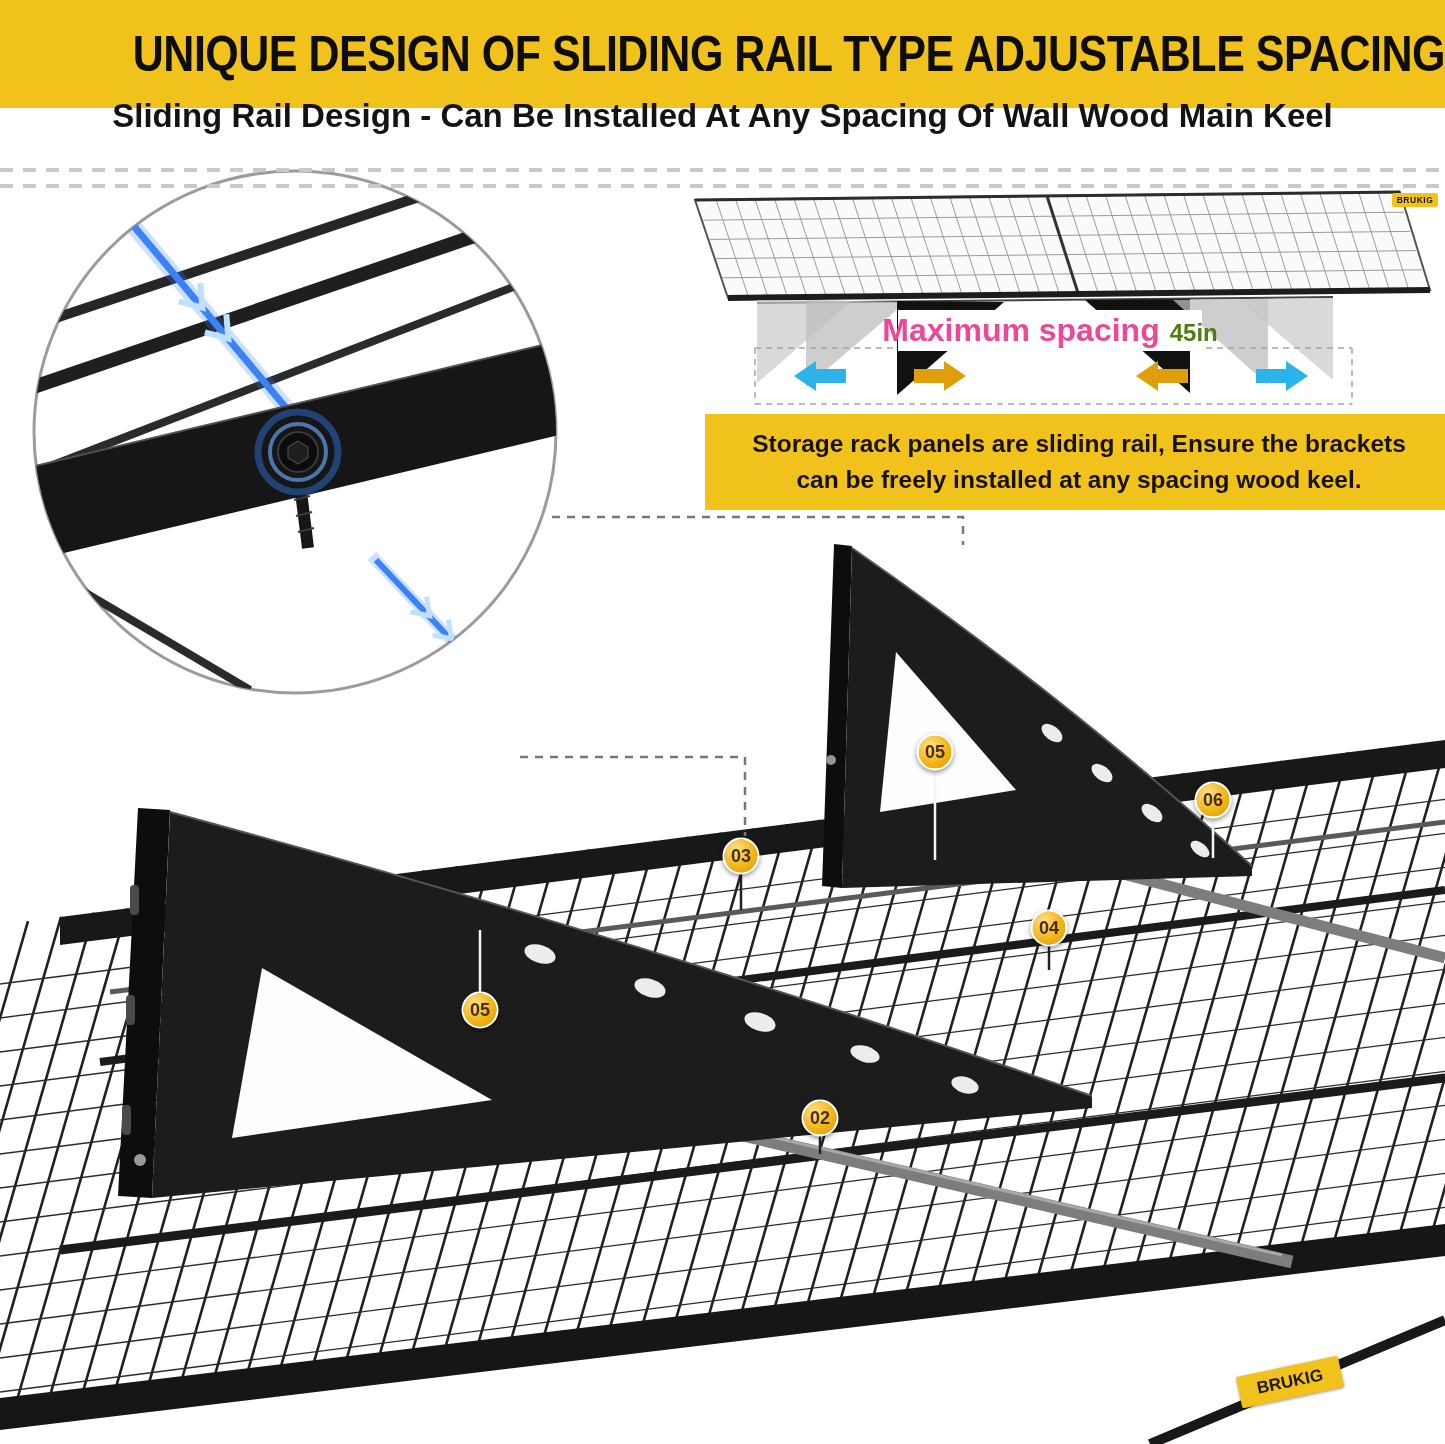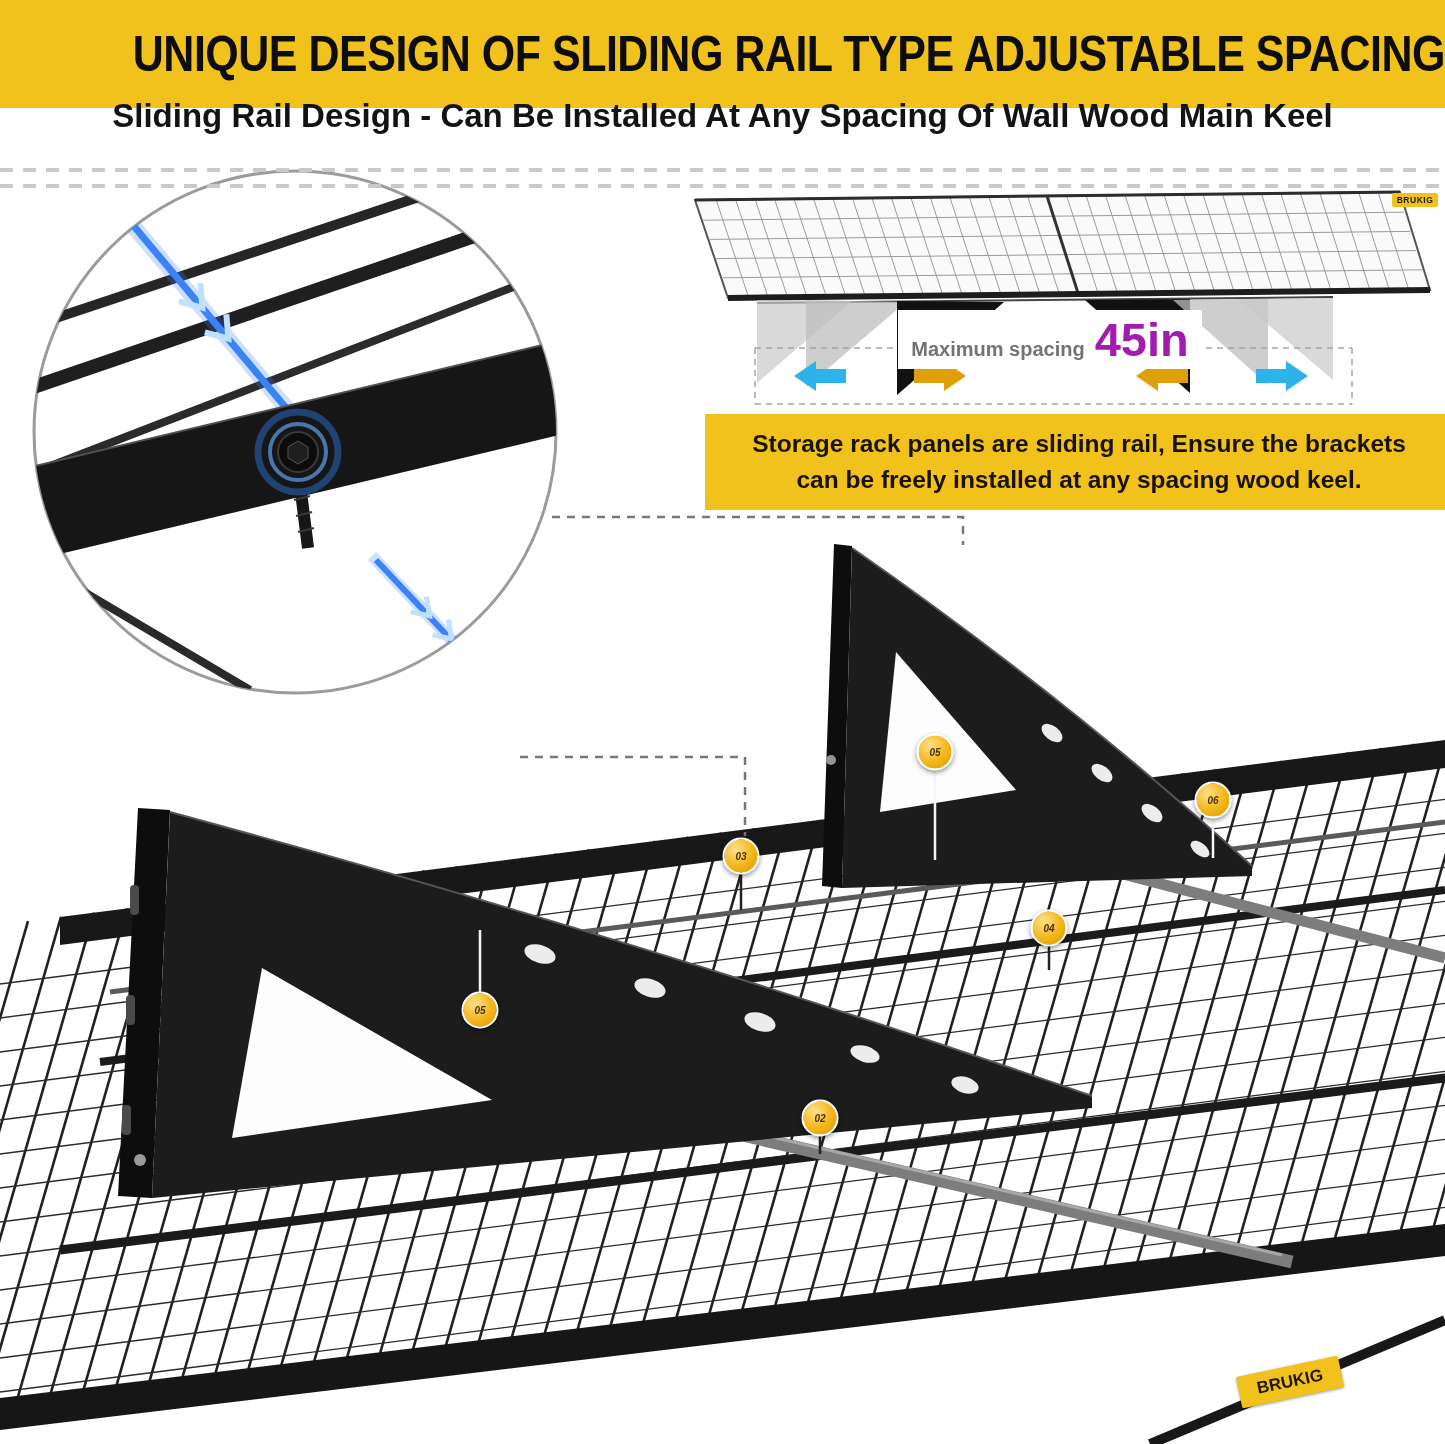--- a/index.html
+++ b/index.html
@@ -21,36 +21,36 @@
             font-weight:700;color:#131313;z-index:6;white-space:nowrap;}
   .dashrow{position:absolute;left:0;width:100%;height:4px;z-index:5;
            background:repeating-linear-gradient(90deg,#c9c9c9 0 13px,transparent 13px 23px);}
   .dashrow.r1{top:168px}
   .dashrow.r2{top:184px}
 
   #artsvg{position:absolute;left:0;top:0;width:1445px;height:1444px;z-index:1;}
 
   .spacing-label{position:absolute;left:898px;top:310px;width:304px;z-index:4;background:#ffffff;
                  display:flex;align-items:baseline;justify-content:center;gap:10px;padding:2px 4px;}
-  .spacing-label .sl-text{font-size:20px;font-weight:700;color:#737373;white-space:nowrap;}
-  .spacing-label .sl-value{font-size:47px;font-weight:900;color:#a21caf;white-space:nowrap;text-align:right;}
+  .spacing-label .sl-text{font-size:32px;font-weight:700;color:#ec4899;white-space:nowrap;}
+  .spacing-label .sl-value{font-size:24px;font-weight:900;color:#4d7c0f;white-space:nowrap;text-align:right;}
 
   .infobox{position:absolute;left:697px;top:414px;width:748px;height:96px;background:var(--accent-yellow);
            z-index:4;display:flex;flex-direction:column;align-items:center;justify-content:center;margin-left:8px;}
   .infobox div{font-size:24.5px;font-weight:700;color:#181204;line-height:36px;white-space:nowrap;}
 
   .rail-label{position:absolute;left:362px;top:712px;font-size:28px;font-weight:700;color:#101010;
               z-index:4;white-space:nowrap;}
 
   .badge{position:absolute;width:37px;height:37px;border-radius:50%;z-index:7;
          transform:translate(-50%,-50%);
          background:radial-gradient(circle at 35% 30%,#ffe08a,#f3b517 55%,#d89a05);
          border:2px solid #ffffff;box-shadow:0 2px 5px rgba(0,0,0,.45);
          display:flex;align-items:center;justify-content:center;
-         font-size:10px;font-weight:700;color:#4a3000;font-style:italic;}
+         font-size:18px;font-weight:700;color:#4a3000;}
 
   .brand{position:absolute;background:var(--accent-yellow);color:#20180a;font-weight:700;
          display:flex;align-items:center;justify-content:center;z-index:7;border-radius:2px;}
   .tag-top{left:1392px;top:193px;width:46px;height:14px;font-size:8.5px;letter-spacing:.5px;}
   .tag-bottom{left:1238px;top:1366px;width:104px;height:32px;font-size:17px;transform:rotate(-12deg);
               box-shadow:0 1px 3px rgba(0,0,0,.4);}
 
   .arrow-cyan{fill:var(--arrow-cyan)}
   .arrow-gold{fill:var(--arrow-gold)}
   .blue-rail{stroke:var(--highlight-blue)}

